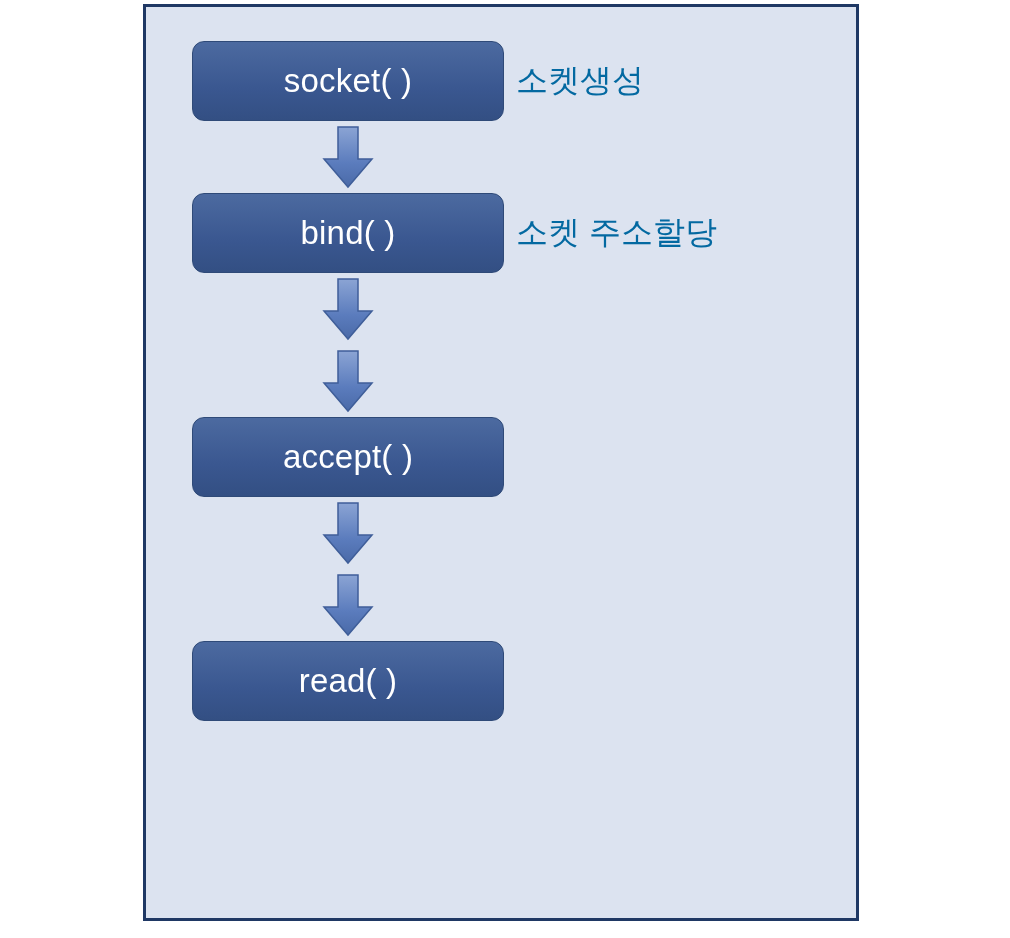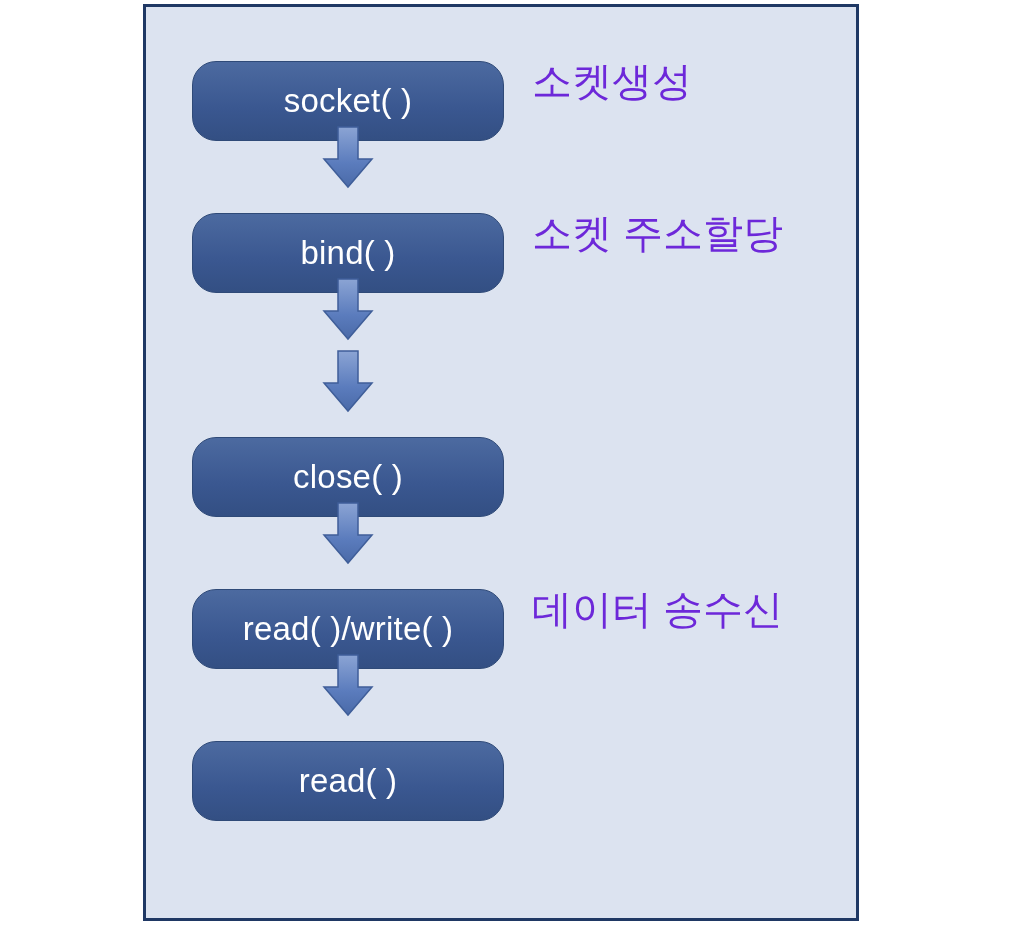--- a/index.html
+++ b/index.html
@@ -37,41 +37,40 @@
     height: 80px;
   }
 
   .node-box {
     position: absolute;
     left: 0;
     top: 0;
     width: 312px;
     height: 80px;
     box-sizing: border-box;
-    border-radius: 24px;
+    border-radius: 12px;
     background: linear-gradient(to bottom, #4a669e 0%, #3c5party 0%, #3a5792 55%, #32507f 100%);
     background: linear-gradient(to bottom, #4c6aa0 0%, #3a5790 60%, #334f83 100%);
     border: 1px solid #2f4a78;
     color: #ffffff;
     font-size: 33px;
     display: flex;
     align-items: center;
     justify-content: center;
     letter-spacing: 0.2px;
-    margin-top: 20px;
   }
 
   .caption {
     position: absolute;
-    left: 340px;
+    left: 324px;
     height: 80px;
     display: flex;
     align-items: center;
-    color: #6d28d9;
-    font-size: 40px;
+    color: #0369a1;
+    font-size: 32px;
     white-space: nowrap;
   }
 
   .arrow-gap {
     position: relative;
     height: 72px;
   }
 
   .arrow {
     position: absolute;
@@ -129,38 +128,32 @@
     <div class="arrow-gap">
       <div class="arrow">
         <svg width="52" height="64" viewBox="0 0 52 64">
           <polygon points="16,2 36,2 36,34 50,34 26,62 2,34 16,34" fill="url(#ag1)" stroke="#3f5e99" stroke-width="1.5"></polygon>
         </svg>
       </div>
     </div>
 
     <div class="step-row">
       <div class="node-box">
-        <span>close( )</span>
+        <span>accept( )</span>
       </div>
     </div>
 
     <div class="arrow-gap">
       <div class="arrow">
         <svg width="52" height="64" viewBox="0 0 52 64">
           <polygon points="16,2 36,2 36,34 50,34 26,62 2,34 16,34" fill="url(#ag1)" stroke="#3f5e99" stroke-width="1.5"></polygon>
         </svg>
       </div>
     </div>
 
-    <div class="step-row">
-      <div class="node-box">
-        <span>read( )/write( )</span>
-      </div>
-      <div class="caption">데이터 송수신</div>
-    </div>
 
     <div class="arrow-gap">
       <div class="arrow">
         <svg width="52" height="64" viewBox="0 0 52 64">
           <polygon points="16,2 36,2 36,34 50,34 26,62 2,34 16,34" fill="url(#ag1)" stroke="#3f5e99" stroke-width="1.5"></polygon>
         </svg>
       </div>
     </div>
 
     <div class="step-row">

